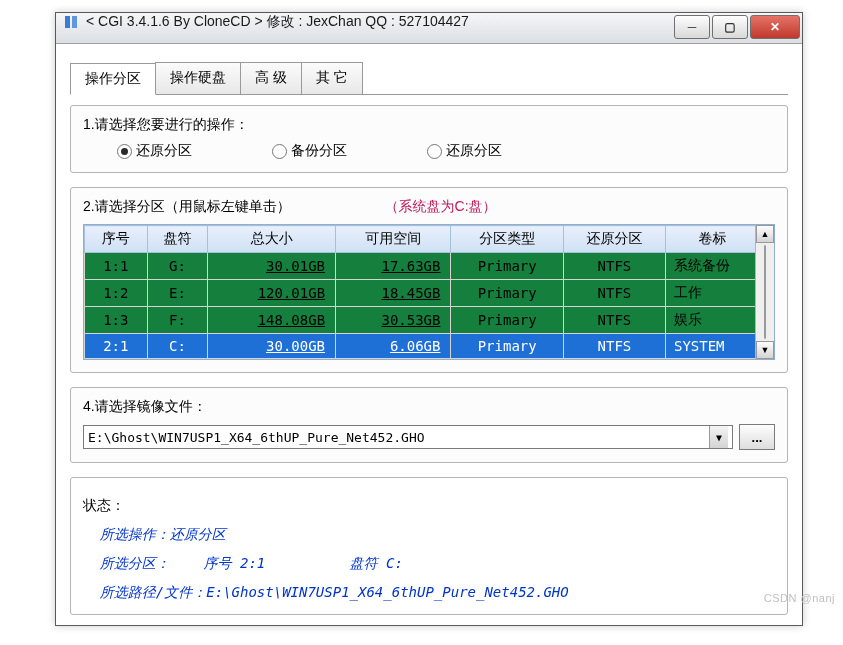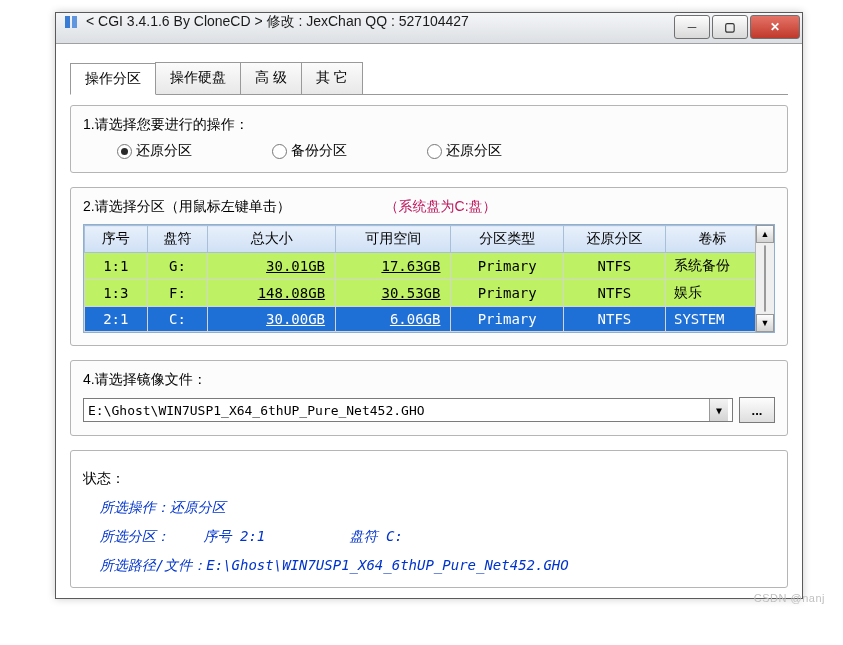--- a/index.html
+++ b/index.html
@@ -117,21 +117,21 @@
   background: linear-gradient(#e8f0fb,#cfe0f5);
   border: 1px solid #a8bfd8;
   padding: 4px 6px;
   font-weight: normal;
   text-align: center;
 }
 .table td {
   border: 1px solid #d4d4d4;
   padding: 4px 8px;
   text-align: center;
-  background: #bef264;
+  background: #15803d;
 }
 .table td.lefttxt { text-align:left; }
 .table td.rt { text-align:right; padding-right:10px;text-decoration:underline; }
 .table tr.selected td {
   background: #1e6fd6;
   color: #fff;
 }
 .row-cut td { height:16px; line-height:10px; overflow:hidden;}
 .vscroll {
   position:absolute; right:0; top:0; bottom:0; width:18px;
@@ -164,21 +164,21 @@
 }
 .status {
   border: 1px solid #b5b5b5;
   border-radius:3px;
   padding: 8px 12px 12px 12px;
   font-size: 14px;
 }
 .status .blue { color:#0033cc; font-family:"SimSun",monospace;font-style:italic; }
 .status div { margin-top:11px; }
 .watermark {
-  position:absolute; right:18px; top:592px;
+  position:absolute; right:8px; top:592px;
   font-size:11px; color:#c0c0c0; letter-spacing:0.5px;
 }
 </style>
 </head>
 <body>
 
 <div class="desktop">
 <div class="window">
 
   <div class="titlebar">
@@ -243,20 +243,29 @@
               </thead>
           <tbody>
             <tr>
               <td>1:1</td>
                   <td>G:</td>
               <td class="rt">30.01GB</td>
                   <td class="rt">17.63GB</td>
               <td>Primary</td>
                   <td>NTFS</td>
               <td class="lefttxt">系统备份</td>
+            </tr>
+            <tr>
+              <td>1:2</td>
+                  <td>E:</td>
+              <td class="rt">120.01GB</td>
+                  <td class="rt">18.45GB</td>
+              <td>Primary</td>
+                  <td>NTFS</td>
+              <td class="lefttxt">工作</td>
             </tr>
             <tr>
               <td>1:3</td>
                   <td>F:</td>
               <td class="rt">148.08GB</td>
                   <td class="rt">30.53GB</td>
               <td>Primary</td>
                   <td>NTFS</td>
               <td class="lefttxt">娱乐</td>
             </tr>

